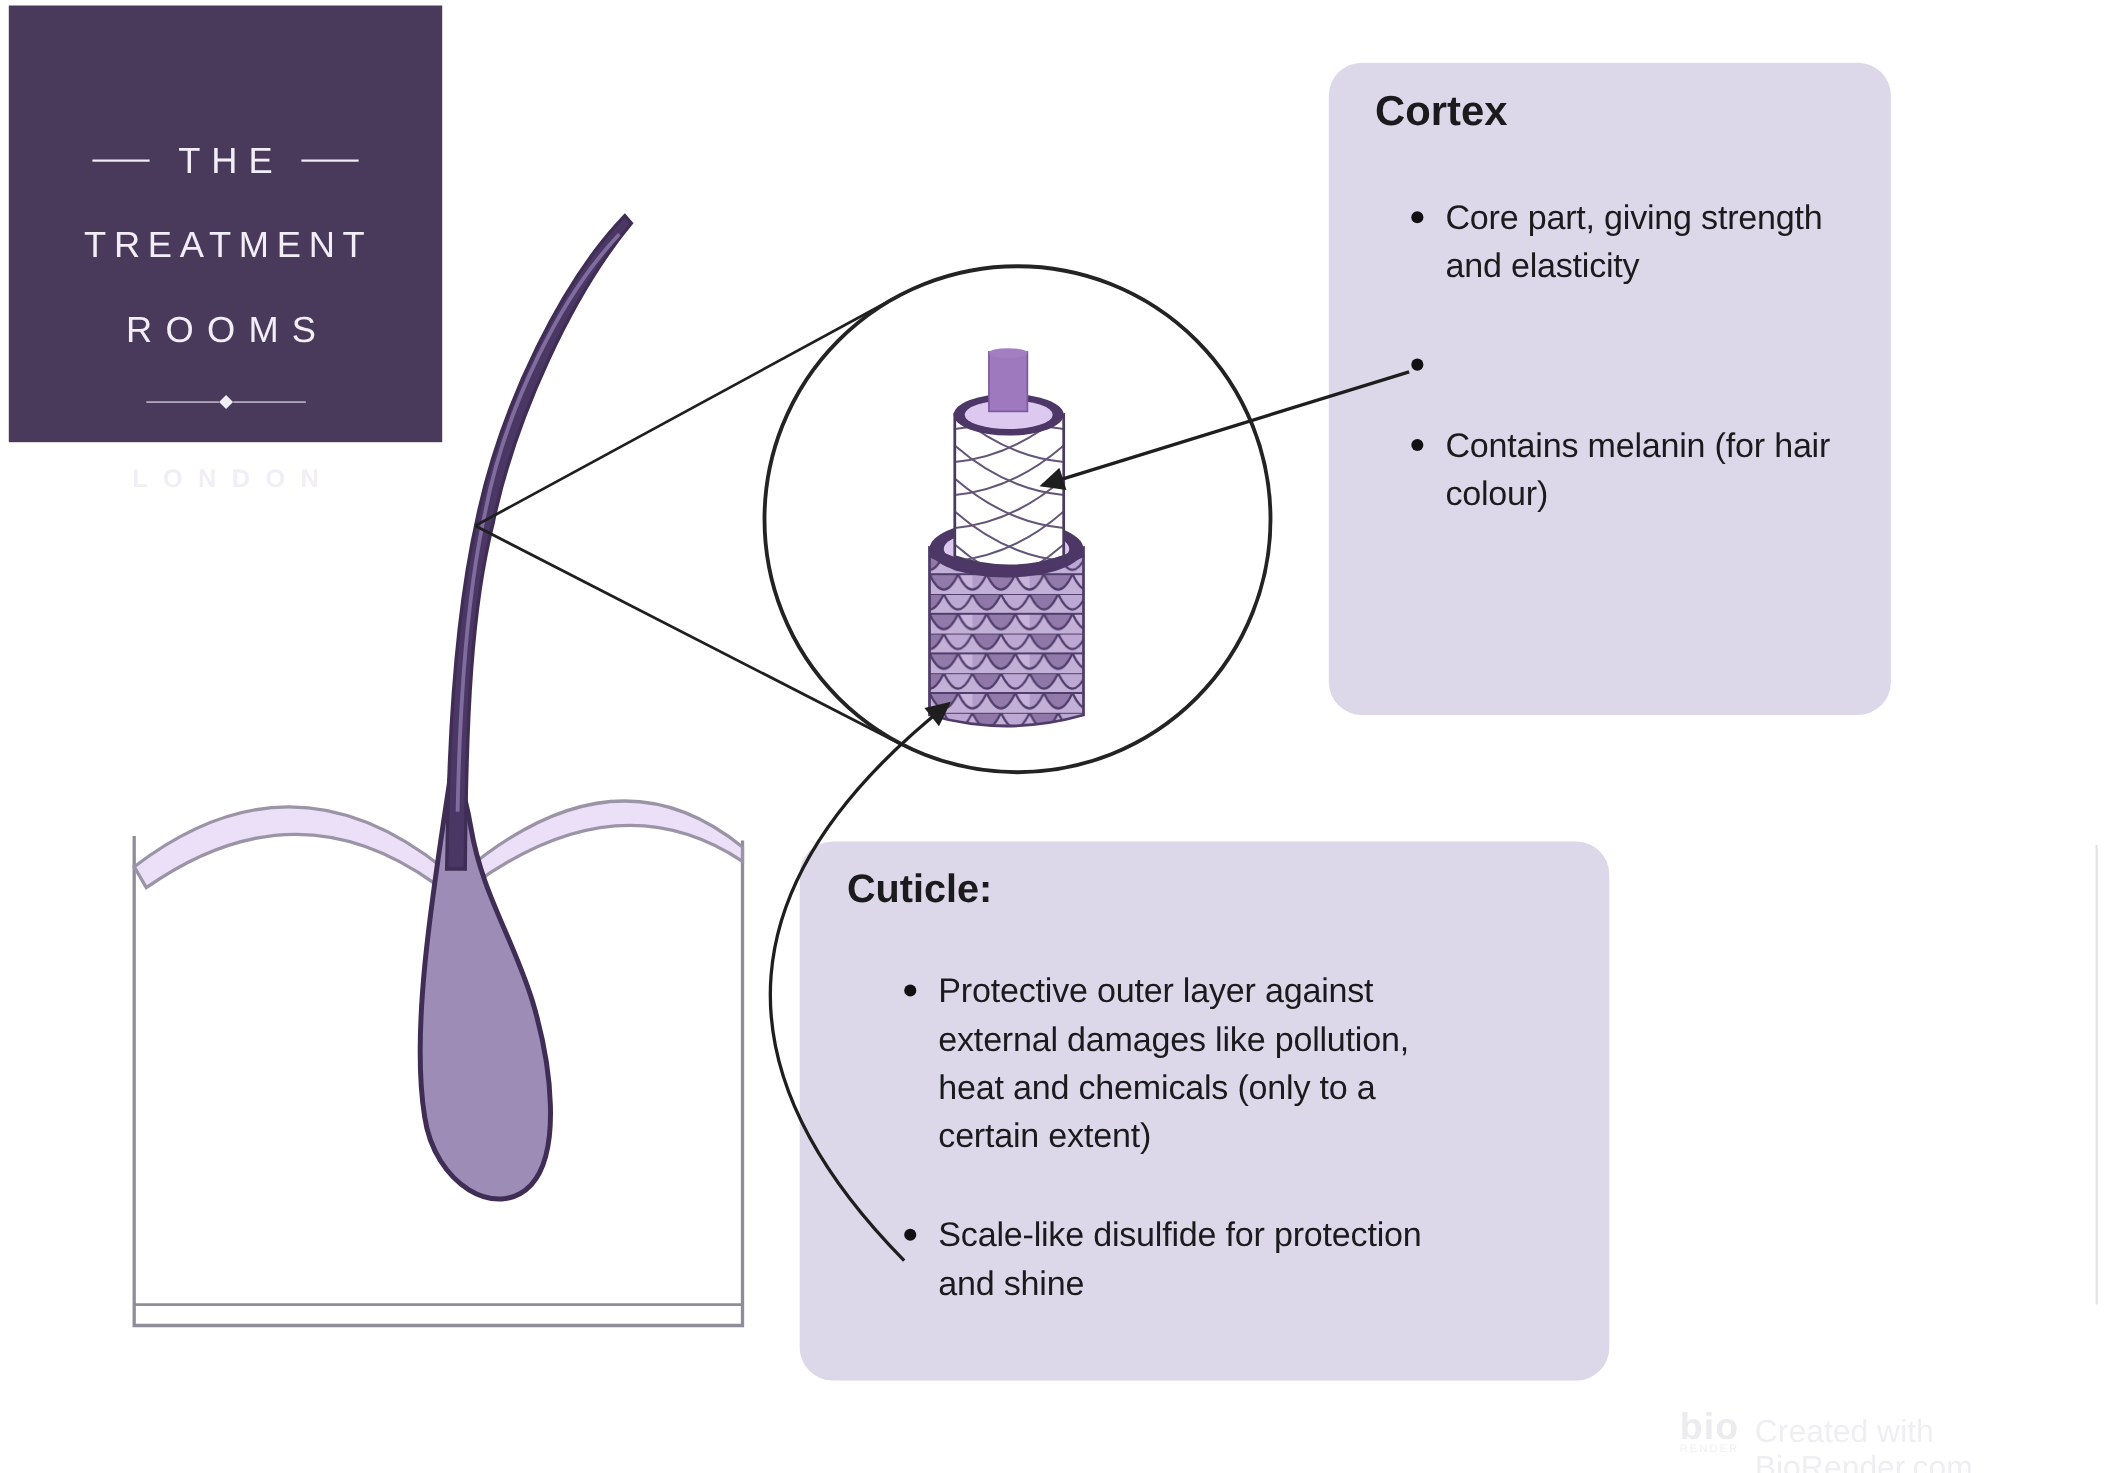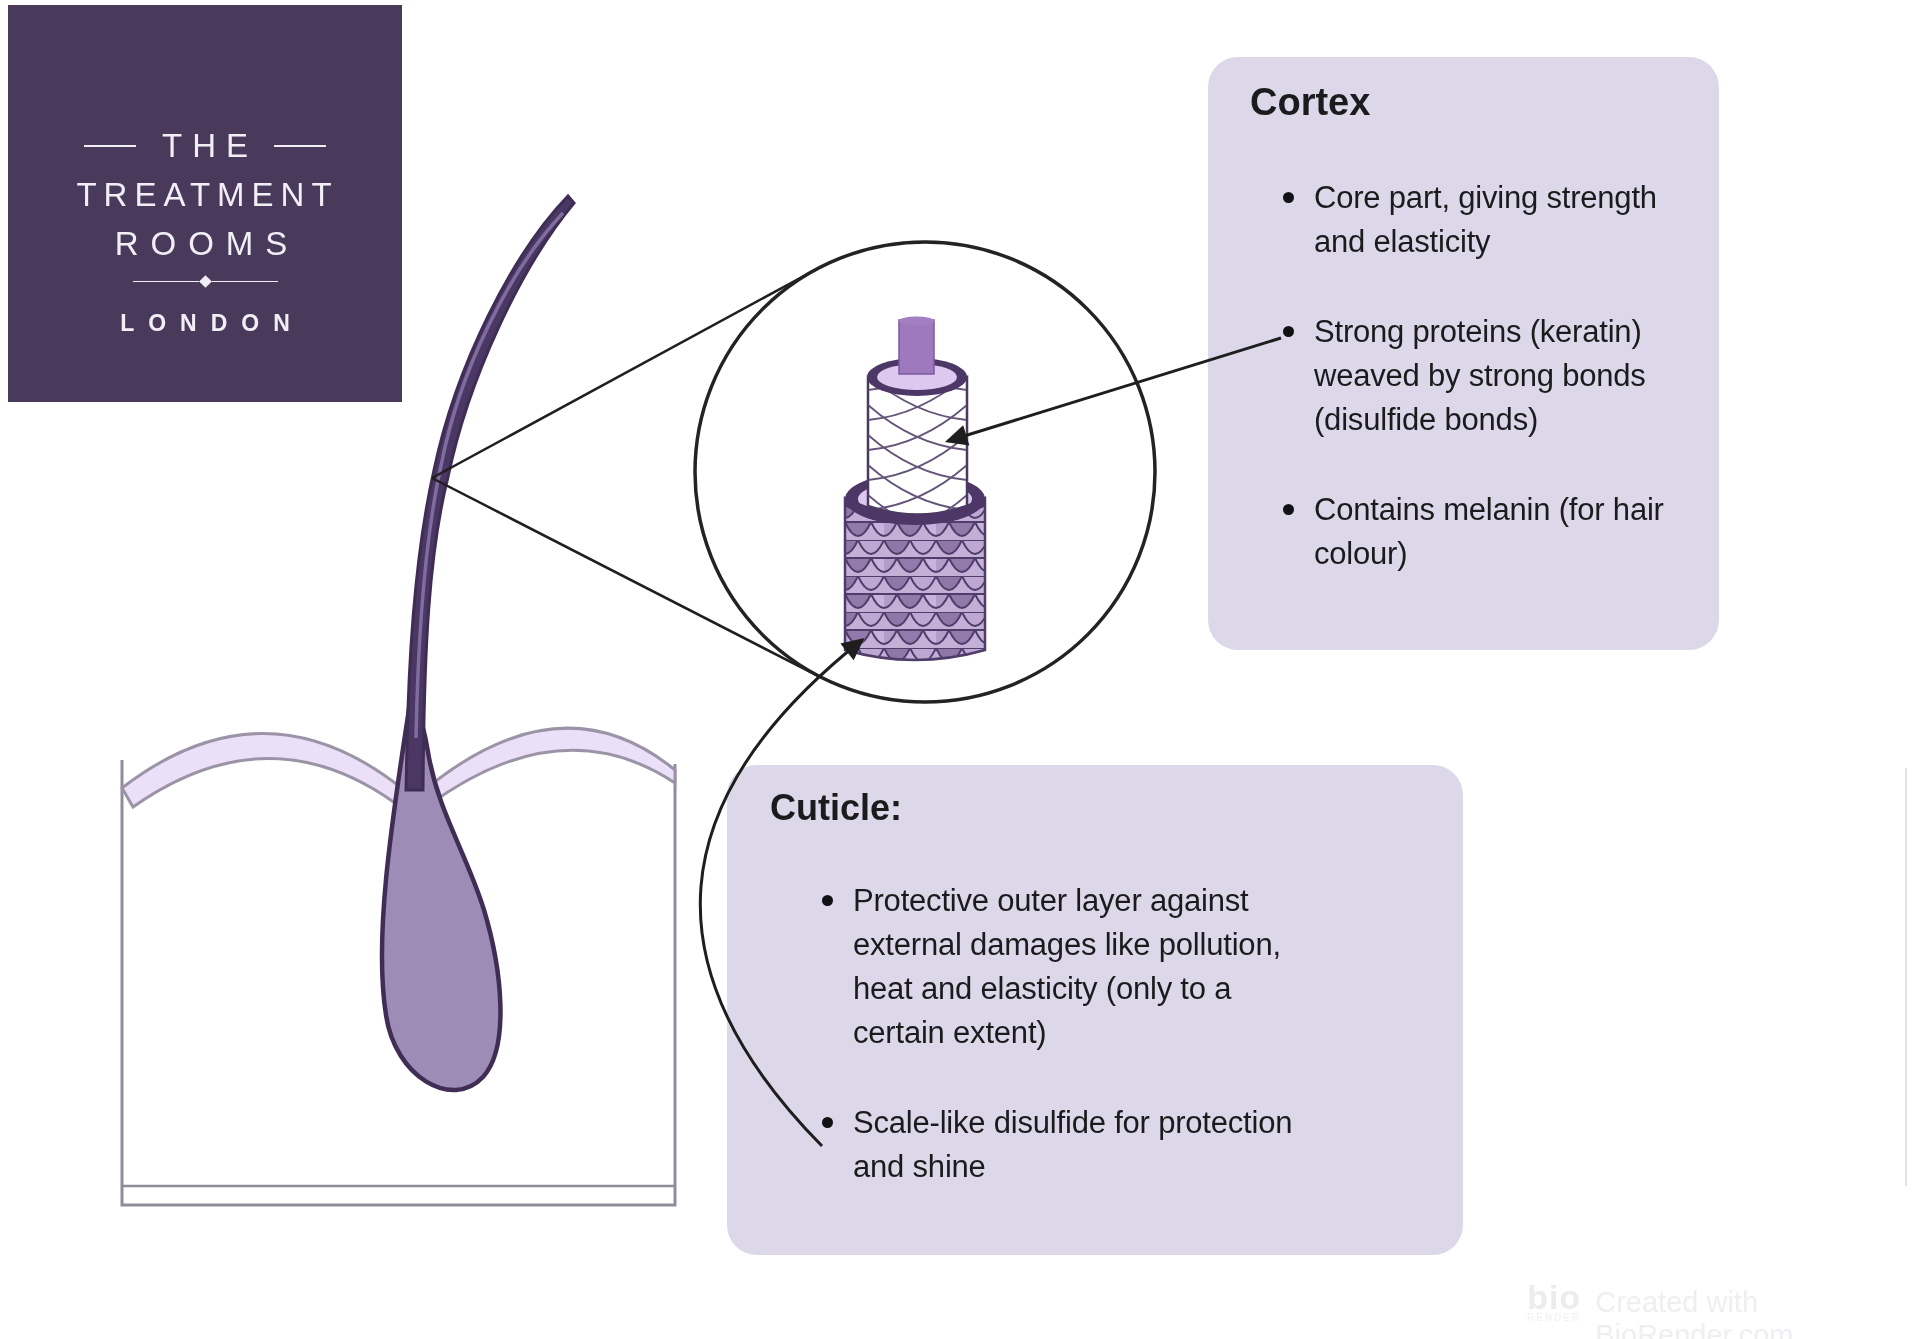--- a/index.html
+++ b/index.html
@@ -5,21 +5,21 @@
   html,body{margin:0;padding:0;background:#ffffff;}
   #canvas{
     position:relative;width:1920px;height:1339px;background:#ffffff;overflow:hidden;
     font-family:"Liberation Sans", sans-serif;
   }
   
   .logo-box{
     position:absolute;left:8px;top:5px;width:394px;height:397px;
     background:#493a5c;color:#f2eef6;
     display:flex;flex-direction:column;align-items:center;
-    padding-top:122px;box-sizing:border-box;
+    padding-top:122px;box-sizing:border-box;gap:28px;
   }
   .logo-row1{display:flex;align-items:center;gap:16px;margin-bottom:11px;}
   .logo-rule{width:52px;height:2px;background:#f2eef6;}
   .logo-the{font-size:33px;letter-spacing:10px;margin-left:10px;}
   .logo-treatment{font-size:33px;letter-spacing:7px;margin-left:5px;margin-bottom:11px;}
   .logo-rooms{font-size:33px;letter-spacing:12px;margin-left:4px;margin-bottom:14px;}
   .logo-divider{display:flex;align-items:center;margin-bottom:24px;}
   .logo-divline{width:66px;height:1.5px;background:#f2eef6;}
   .logo-diamond{width:9px;height:9px;background:#f2eef6;transform:rotate(45deg);margin:0 2px;}
   .logo-london{font-size:23px;letter-spacing:14px;margin-left:14px;font-weight:bold;}
@@ -74,35 +74,34 @@
 
   <div class="panel panel-cortex">
     <div class="panel-title">Cortex</div>
     <ul class="bullets">
       <li>
         <span class="dot"></span>
         <span class="li-text">Core part, giving strength and elasticity</span>
       </li>
       <li>
         <span class="dot"></span>
-        <span class="li-text">Strong proteins (keratin) weaved by strong bonds (disulfide bonds)</span>
       </li>
       <li>
         <span class="dot"></span>
         <span class="li-text">Contains melanin (for hair colour)</span>
       </li>
     </ul>
   </div>
 
   <div class="panel panel-cuticle">
     <div class="panel-title">Cuticle:</div>
     <ul class="bullets">
       <li>
         <span class="dot"></span>
-        <span class="li-text">Protective outer layer against external damages like pollution, heat and elasticity (only to a certain extent)</span>
+        <span class="li-text">Protective outer layer against external damages like pollution, heat and chemicals (only to a certain extent)</span>
       </li>
       <li>
         <span class="dot"></span>
         <span class="li-text">Scale-like disulfide for protection and shine</span>
       </li>
     </ul>
   </div>
 
   <svg id="art" width="1920" height="1339" viewBox="0 0 1920 1339">
     <defs>

